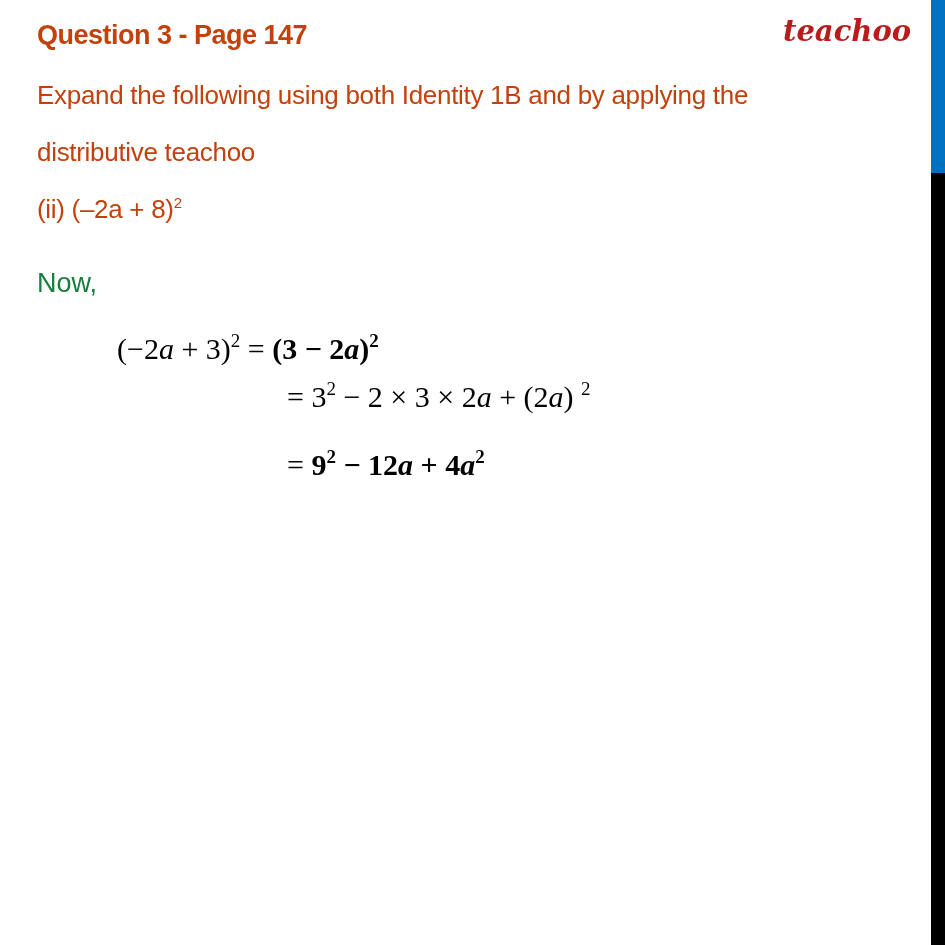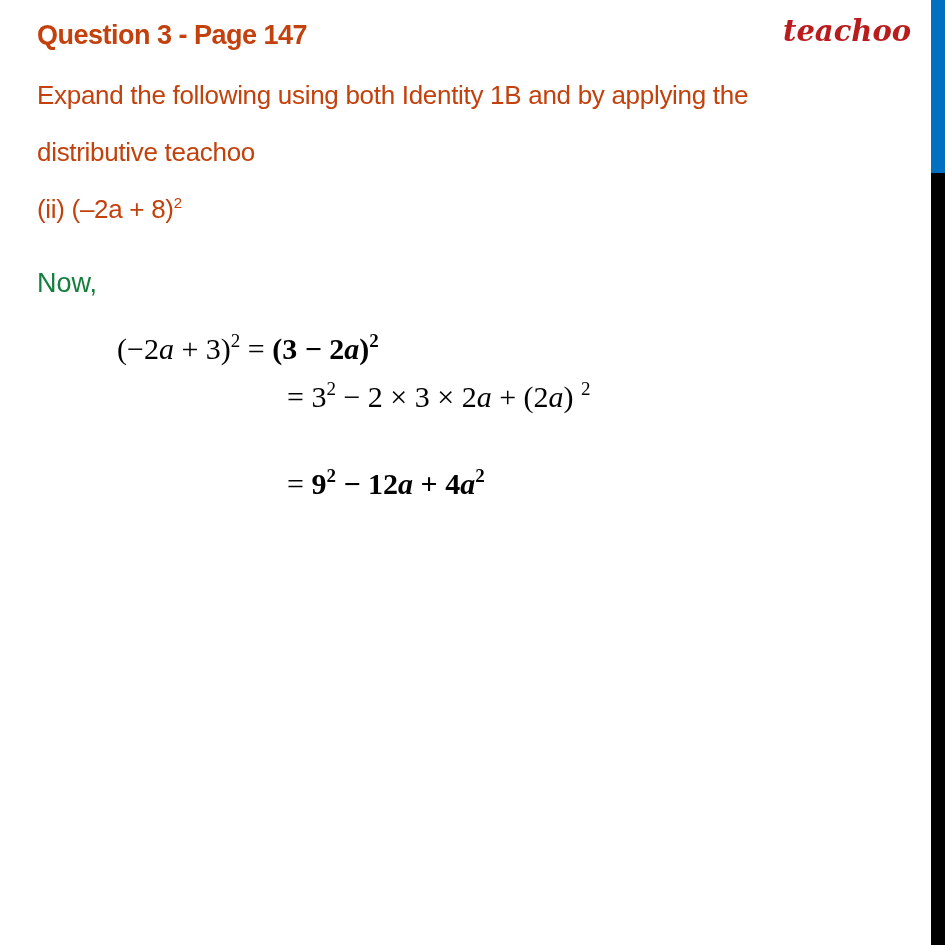--- a/index.html
+++ b/index.html
@@ -62,15 +62,15 @@
 <div class="now">Now,</div>
 
 <div class="math" style="left:117px; top:332px;">
   <span>(−2</span><i>a</i><span> + 3)</span><sup>2</sup><span> = </span><b>(3 − 2</b><b><i>a</i></b><b>)</b><sup><b>2</b></sup>
 </div>
 
 <div class="math" style="left:287px; top:380px;">
   <span>= 3</span><sup>2</sup><span> − 2 × 3 × 2</span><i>a</i><span> + (2</span><i>a</i><span>) </span><sup>2</sup>
 </div>
 
-<div class="math" style="left:287px; top:467px;">
+<div class="math" style="left:287px; top:448px;">
   <span>= </span><b>9</b><sup><b>2</b></sup><b> − 12</b><b><i>a</i></b><b> + 4</b><b><i>a</i></b><sup><b>2</b></sup>
 </div>
 
 </body></html>

